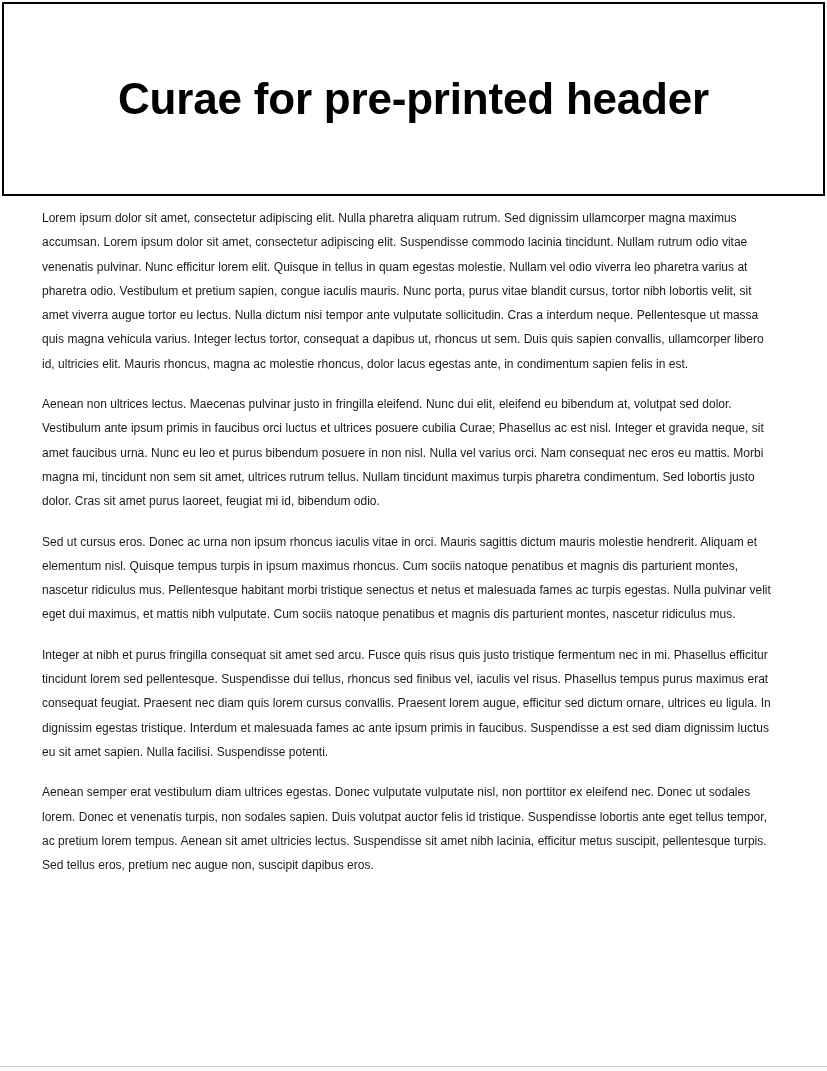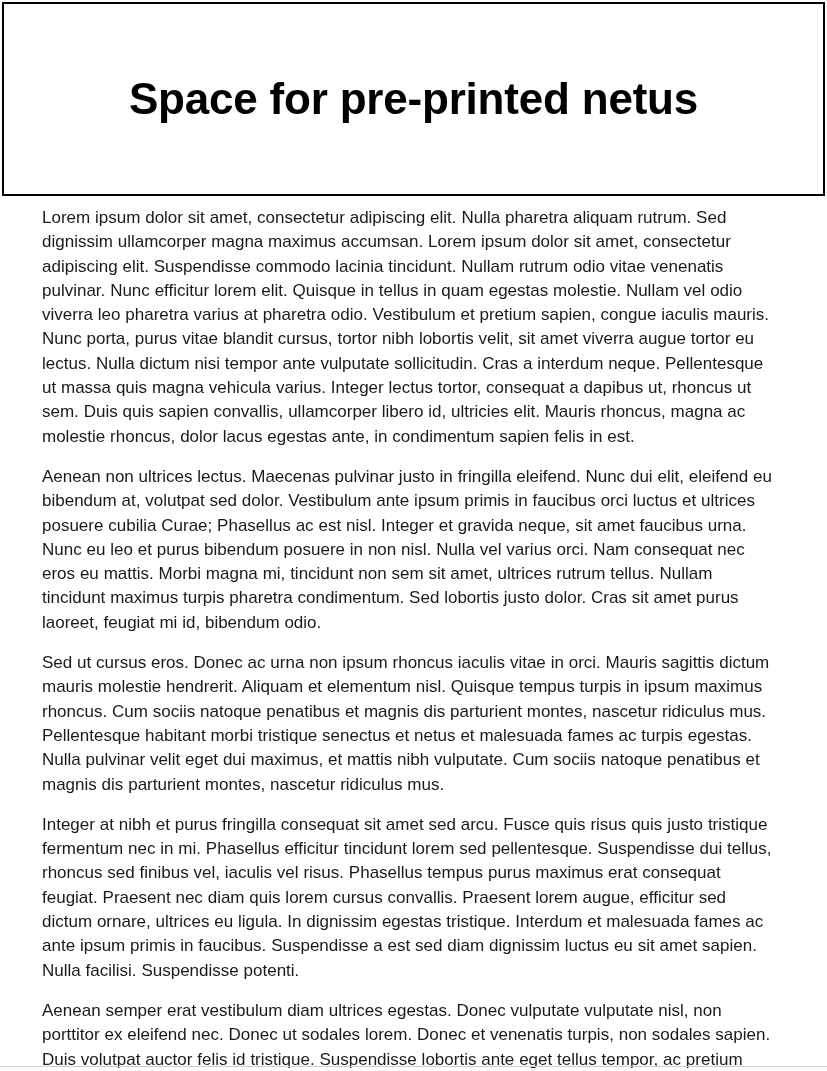--- a/index.html
+++ b/index.html
@@ -57,21 +57,21 @@
   
   .body-content {
     position: absolute;
     left: 42px;
     top: 206px;
     width: 733px;
   }
 
   .body-paragraph {
     font-family: "Liberation Sans", sans-serif;
-    font-size: 17px;
+    font-size: 12px;
     line-height: 24.3px;
     color: #1a1a1a;
     text-align: left;
     margin: 0 0 16px 0;
     padding: 0;
     word-spacing: 0.1px;
   }
 
   .body-paragraph:last-child {
     margin-bottom: 2px;
@@ -86,21 +86,21 @@
     height: 1px;
     background: #d0d0d0;
   }
 </style>
 </head>
 <body>
 
 <div class="page">
 
   <div class="header-box">
-    <div class="header-box-title">Space for pre-printed netus</div>
+    <div class="header-box-title">Curae for pre-printed header</div>
   </div>
 
   <div class="body-content">
     <p class="body-paragraph">Lorem ipsum dolor sit amet, consectetur adipiscing elit. Nulla pharetra aliquam rutrum. Sed dignissim ullamcorper magna maximus accumsan. Lorem ipsum dolor sit amet, consectetur adipiscing elit. Suspendisse commodo lacinia tincidunt. Nullam rutrum odio vitae venenatis pulvinar. Nunc efficitur lorem elit. Quisque in tellus in quam egestas molestie. Nullam vel odio viverra leo pharetra varius at pharetra odio. Vestibulum et pretium sapien, congue iaculis mauris. Nunc porta, purus vitae blandit cursus, tortor nibh lobortis velit, sit amet viverra augue tortor eu lectus. Nulla dictum nisi tempor ante vulputate sollicitudin. Cras a interdum neque. Pellentesque ut massa quis magna vehicula varius. Integer lectus tortor, consequat a dapibus ut, rhoncus ut sem. Duis quis sapien convallis, ullamcorper libero id, ultricies elit. Mauris rhoncus, magna ac molestie rhoncus, dolor lacus egestas ante, in condimentum sapien felis in est.</p>
     <p class="body-paragraph">Aenean non ultrices lectus. Maecenas pulvinar justo in fringilla eleifend. Nunc dui elit, eleifend eu bibendum at, volutpat sed dolor. Vestibulum ante ipsum primis in faucibus orci luctus et ultrices posuere cubilia Curae; Phasellus ac est nisl. Integer et gravida neque, sit amet faucibus urna. Nunc eu leo et purus bibendum posuere in non nisl. Nulla vel varius orci. Nam consequat nec eros eu mattis. Morbi magna mi, tincidunt non sem sit amet, ultrices rutrum tellus. Nullam tincidunt maximus turpis pharetra condimentum. Sed lobortis justo dolor. Cras sit amet purus laoreet, feugiat mi id, bibendum odio.</p>
     <p class="body-paragraph">Sed ut cursus eros. Donec ac urna non ipsum rhoncus iaculis vitae in orci. Mauris sagittis dictum mauris molestie hendrerit. Aliquam et elementum nisl. Quisque tempus turpis in ipsum maximus rhoncus. Cum sociis natoque penatibus et magnis dis parturient montes, nascetur ridiculus mus. Pellentesque habitant morbi tristique senectus et netus et malesuada fames ac turpis egestas. Nulla pulvinar velit eget dui maximus, et mattis nibh vulputate. Cum sociis natoque penatibus et magnis dis parturient montes, nascetur ridiculus mus.</p>
     <p class="body-paragraph">Integer at nibh et purus fringilla consequat sit amet sed arcu. Fusce quis risus quis justo tristique fermentum nec in mi. Phasellus efficitur tincidunt lorem sed pellentesque. Suspendisse dui tellus, rhoncus sed finibus vel, iaculis vel risus. Phasellus tempus purus maximus erat consequat feugiat. Praesent nec diam quis lorem cursus convallis. Praesent lorem augue, efficitur sed dictum ornare, ultrices eu ligula. In dignissim egestas tristique. Interdum et malesuada fames ac ante ipsum primis in faucibus. Suspendisse a est sed diam dignissim luctus eu sit amet sapien. Nulla facilisi. Suspendisse potenti.</p>
     <p class="body-paragraph">Aenean semper erat vestibulum diam ultrices egestas. Donec vulputate vulputate nisl, non porttitor ex eleifend nec. Donec ut sodales lorem. Donec et venenatis turpis, non sodales sapien. Duis volutpat auctor felis id tristique. Suspendisse lobortis ante eget tellus tempor, ac pretium lorem tempus. Aenean sit amet ultricies lectus. Suspendisse sit amet nibh lacinia, efficitur metus suscipit, pellentesque turpis. Sed tellus eros, pretium nec augue non, suscipit dapibus eros.</p>
   </div>
 

